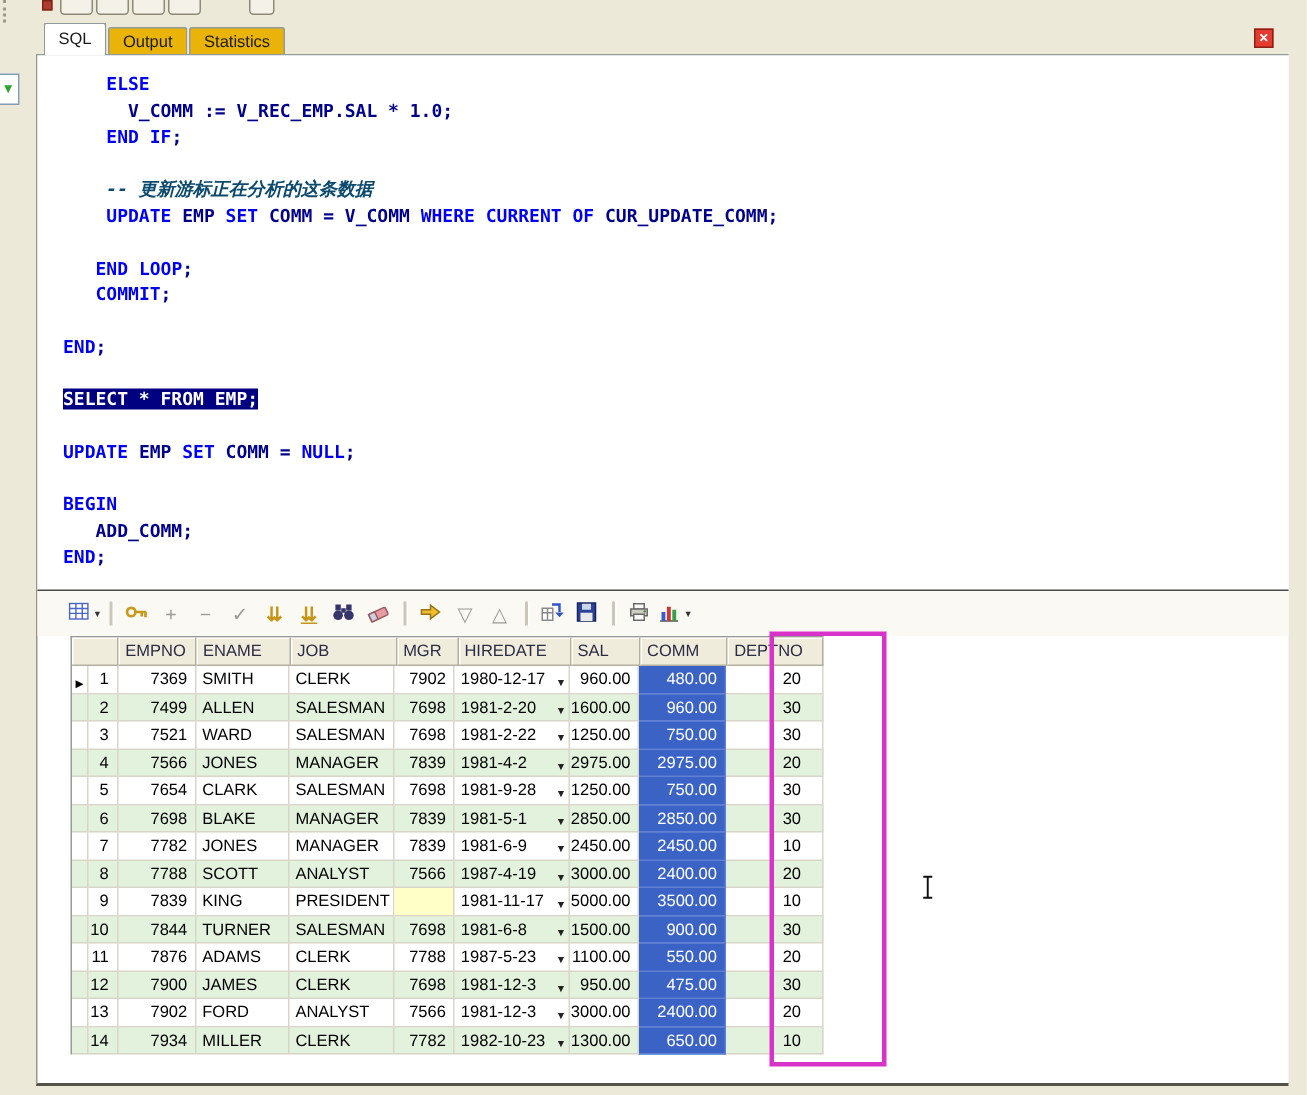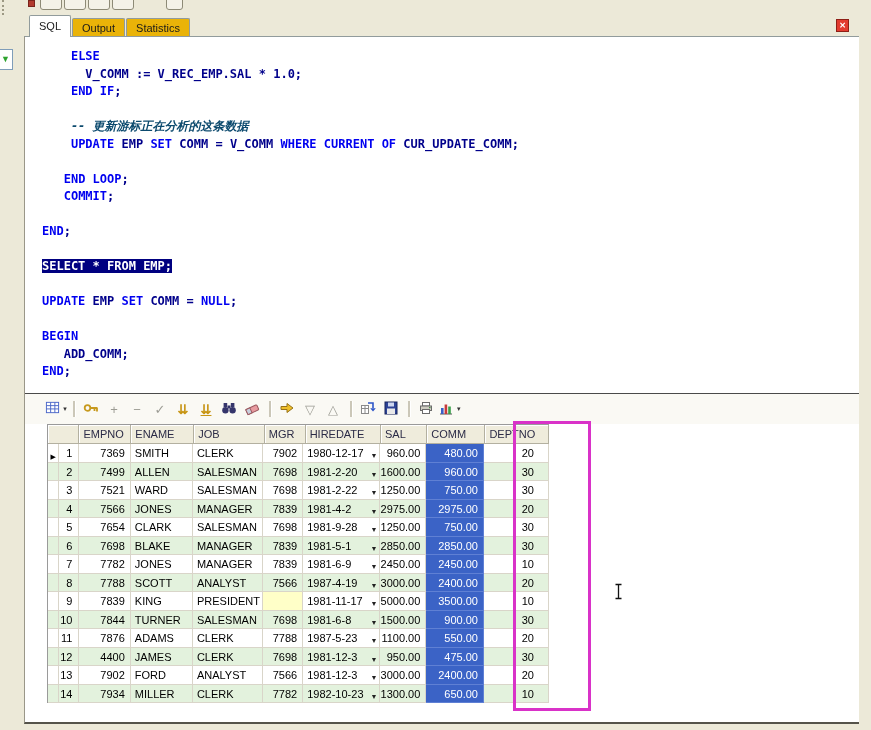--- a/index.html
+++ b/index.html
@@ -347,21 +347,21 @@
               <div class="dc w-2 al-l"><span>CLERK</span></div>
               <div class="dc w-3 al-r"><span>7788</span></div>
               <div class="dc w-4 al-l c-date"><span>1987-5-23</span><span class="date-dd">▼</span></div>
               <div class="dc w-5 al-r"><span>1100.00</span></div>
               <div class="dc w-6 al-r cell-comm"><span>550.00</span></div>
               <div class="dc w-7 al-r c-dept"><span>20</span></div>
             </div>
             <div class="grow row-even">
               <div class="dc w-ind ind-cell"></div>
               <div class="dc w-num num-cell">12</div>
-              <div class="dc w-0 al-r"><span>4400</span></div>
+              <div class="dc w-0 al-r"><span>7900</span></div>
               <div class="dc w-1 al-l"><span>JAMES</span></div>
               <div class="dc w-2 al-l"><span>CLERK</span></div>
               <div class="dc w-3 al-r"><span>7698</span></div>
               <div class="dc w-4 al-l c-date"><span>1981-12-3</span><span class="date-dd">▼</span></div>
               <div class="dc w-5 al-r"><span>950.00</span></div>
               <div class="dc w-6 al-r cell-comm"><span>475.00</span></div>
               <div class="dc w-7 al-r c-dept"><span>30</span></div>
             </div>
             <div class="grow">
               <div class="dc w-ind ind-cell"></div>

